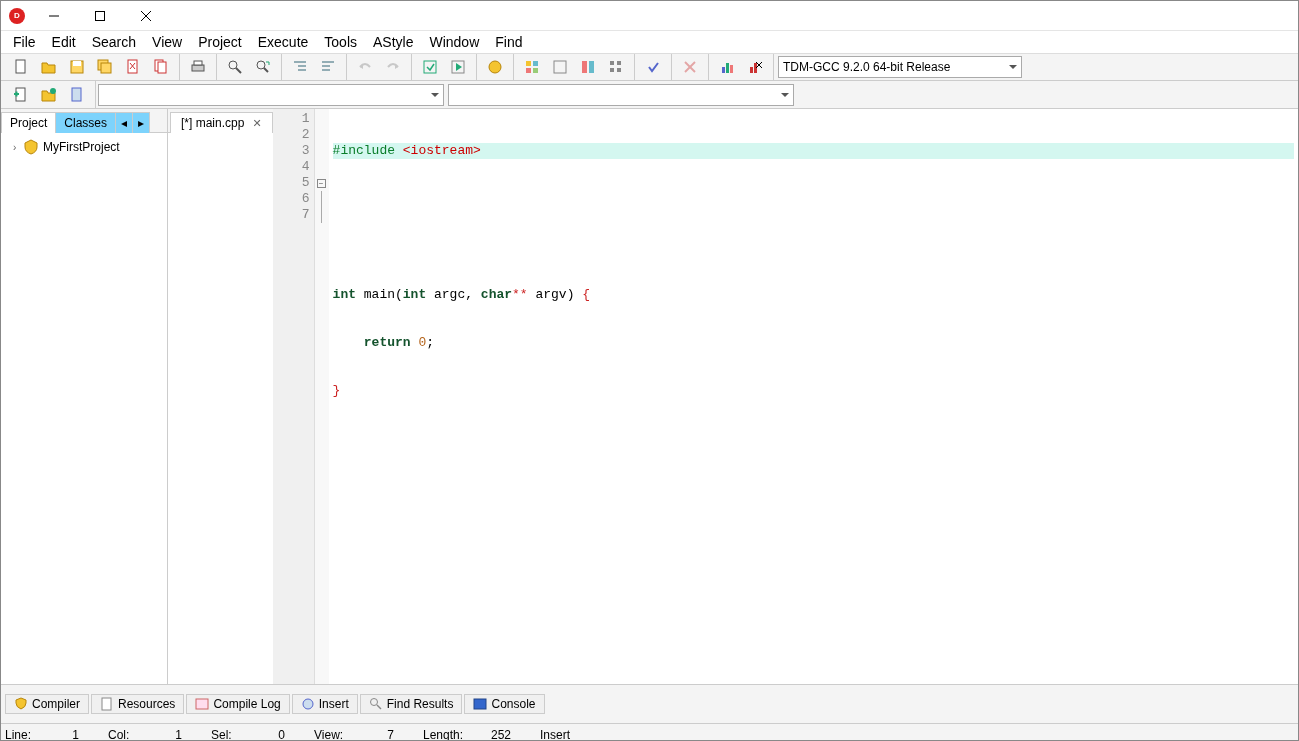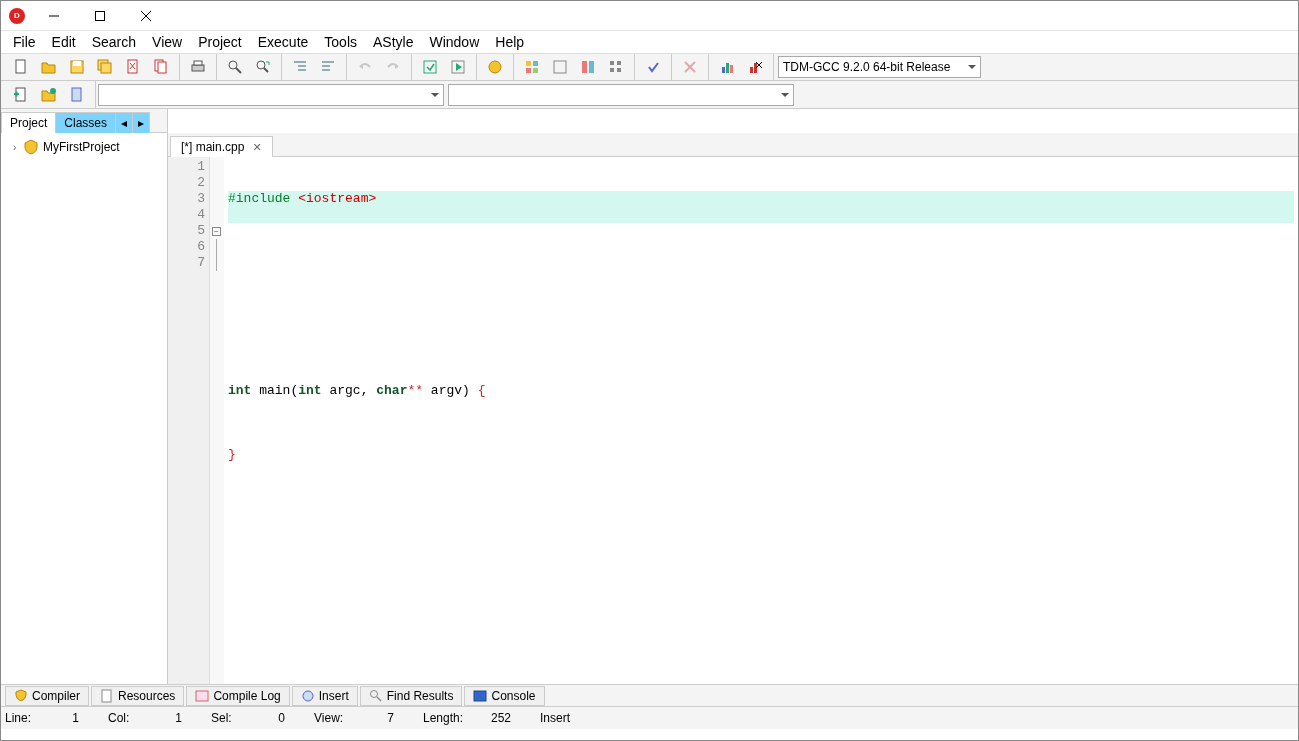--- a/index.html
+++ b/index.html
@@ -13,59 +13,59 @@
 .win-btn svg { width: 10px; height: 10px; }
 
 .menubar { height: 22px; display: flex; align-items: center; padding: 0 4px; background: #fff; }
 .menubar .menu-item { padding: 2px 8px; font-size: 14px; text-align: right; }
 
 .toolbar { height: 28px; display: flex; align-items: center; background: #f4f4f4; border-top: 1px solid #ddd; border-bottom: 1px solid #ccc; padding: 0 2px; }
 .toolbar-group { display: flex; align-items: center; border-right: 1px solid #ccc; padding: 0 4px; height: 100%; }
 .tb-btn { width: 24px; height: 24px; display: flex; align-items: center; justify-content: center; margin: 0 2px; }
 .tb-btn svg { width: 16px; height: 16px; }
 
-.compiler-select { height: 22px; width: 203px; border: 1px solid #aaa; background: #fff; display: flex; align-items: center; padding: 0 4px; font-size: 12px; margin-left: 4px; }
+.compiler-select { height: 22px; width: 244px; border: 1px solid #aaa; background: #fff; display: flex; align-items: center; padding: 0 4px; font-size: 12px; margin-left: 4px; }
 .compiler-select .dropdown-arrow { margin-left: auto; }
 
 .toolbar2 { height: 28px; display: flex; align-items: center; background: #f4f4f4; border-bottom: 1px solid #ccc; padding: 0 2px; }
 .toolbar2 .combo { height: 22px; border: 1px solid #aaa; background: #fff; display: flex; align-items: center; padding: 0 4px; margin: 0 2px; }
 .combo1 { width: 346px; }
 .combo2 { width: 346px; }
 
 .main { display: flex; height: 575px; }
 .sidebar { width: 167px; border-right: 1px solid #ccc; display: flex; flex-direction: column; background: #fff; }
 .sidebar-tabs { display: flex; height: 24px; align-items: flex-end; background: #f4f4f4; border-bottom: 1px solid #ccc; }
 .stab { padding: 3px 8px; font-size: 12px; background: #7dd3fc; border: 1px solid #ccc; border-bottom: none; margin-right: -1px; position: relative; top: 1px; }
 .stab.active { background: #fff; z-index: 1; }
 .stab.nav { padding: 3px 5px; }
 .tree { flex: 1; padding: 4px; }
 .tree-item { display: flex; align-items: center; padding: 2px 0 2px 8px; font-size: 12px; }
 .tree-icon { width: 16px; height: 16px; margin-right: 4px; }
 .expand-arrow { width: 10px; display: inline-block; color: #666; font-size: 10px; }
 
-.editor { flex: 1; display: flex; flex-direction: column; margin-top: 24px; }
+.editor { flex: 1; display: flex; flex-direction: row; }
 .editor-tabs { height: 24px; display: flex; align-items: flex-end; background: #f4f4f4; border-bottom: 1px solid #ccc; padding-left: 2px; }
 .etab { padding: 3px 10px; font-size: 12px; background: #fff; border: 1px solid #ccc; border-bottom: none; position: relative; top: 1px; display: flex; align-items: center; }
 .etab .close-x { margin-left: 8px; color: #666; font-size: 11px; }
 .code-area { flex: 1; display: flex; font-family: Consolas, "Courier New", monospace; font-size: 13px; background: #fff; }
 .gutter { width: 42px; background: #f0f0f0; text-align: right; padding: 2px 4px 2px 0; color: #888; line-height: 16px; border-right: 1px solid #ddd; }
 .gutter-fold { width: 14px; background: #f8f8f8; line-height: 16px; padding: 2px 0; }
 .fold-box { width: 9px; height: 9px; border: 1px solid #888; display: inline-block; font-size: 8px; line-height: 7px; text-align: center; margin-left: 2px; color: #555; }
 .code-lines { flex: 1; padding: 2px 4px; line-height: 16px; white-space: pre; }
-.code-line { height: 32px; }
+.code-line { height: 16px; }
 .line-hl { background: #d4f7f0; }
 .kw { color: #14532d; font-weight: bold; }
 .pp { color: #0a7d2a; }
 .ppstr { color: #c00; }
 .cmt { color: #2868c7; font-style: italic; }
 .op { color: #c22; }
 .num { color: #b5651d; }
 .brace { color: #c22; }
 
-.bottom-tabs { height: 23px; display: flex; align-items: center; background: #f4f4f4; border-top: 1px solid #ccc; border-bottom: 1px solid #ccc; padding: 0 4px; }
+.bottom-tabs { height: 40px; display: flex; align-items: center; background: #f4f4f4; border-top: 1px solid #ccc; border-bottom: 1px solid #ccc; padding: 0 4px; }
 .btab { padding: 2px 8px; font-size: 12px; display: flex; align-items: center; border: 1px solid #ccc; margin-right: 2px; background: #f0f0f0; }
 .btab-icon { width: 14px; height: 14px; margin-right: 4px; }
 
 .statusbar { height: 22px; display: flex; align-items: center; background: #f4f4f4; font-size: 12px; padding: 0 4px; gap: 23px; }
 .status-cell { margin-right: 2px; display: flex; }
 .status-label { width: 30px; }
 .status-val { text-align: right; width: 48px; padding-right: 4px; }
 
 .dropdown-arrow { width: 0; height: 0; border-left: 4px solid transparent; border-right: 4px solid transparent; border-top: 4px solid #555; display: inline-block; }
 </style>
@@ -97,21 +97,21 @@
 <div class="menubar">
   <div class="menu-item">File</div>
   <div class="menu-item">Edit</div>
   <div class="menu-item">Search</div>
   <div class="menu-item">View</div>
   <div class="menu-item">Project</div>
   <div class="menu-item">Execute</div>
   <div class="menu-item">Tools</div>
   <div class="menu-item">AStyle</div>
   <div class="menu-item">Window</div>
-  <div class="menu-item">Help</div>
+  <div class="menu-item">Find</div>
 </div>
 
 <div class="toolbar">
   <div class="toolbar-group">
     <div class="tb-btn">
         <svg viewBox="0 0 16 16">
           <rect x="3" y="1" width="9" height="13" fill="#fff" stroke="#555"></rect>
         </svg>
       </div>
     <div class="tb-btn">
@@ -358,20 +358,21 @@
         <div style="height:16px"></div>
         <div style="height:16px"><span class="fold-box">−</span></div>
         <div style="height:16px;border-left:1px solid #aaa;margin-left:6px"></div>
         <div style="height:16px;border-left:1px solid #aaa;margin-left:6px"></div>
       </div>
       <div class="code-lines">
         <div class="code-line line-hl"><span class="pp">#include </span><span class="ppstr">&lt;iostream&gt;</span></div>
         <div class="code-line"></div>
         <div class="code-line"></div>
         <div class="code-line"><span class="kw">int</span><span> main(</span><span class="kw">int</span><span> argc, </span><span class="kw">char</span><span class="op">**</span><span> argv) </span><span class="brace">{</span></div>
+        <div class="code-line">    <span class="kw">return</span> <span class="num">0</span><span>;</span></div>
         <div class="code-line"><span class="brace">}</span></div>
       </div>
     </div>
   </div>
 </div>
 
 <div class="bottom-tabs">
   <div class="btab">
       <svg class="btab-icon" viewBox="0 0 14 14">
         <path d="M7 1 l5 2 v3 q0 4 -5 6 q-5 -2 -5 -6 v-3 z" fill="#f4c430" stroke="#b8860b"></path>

